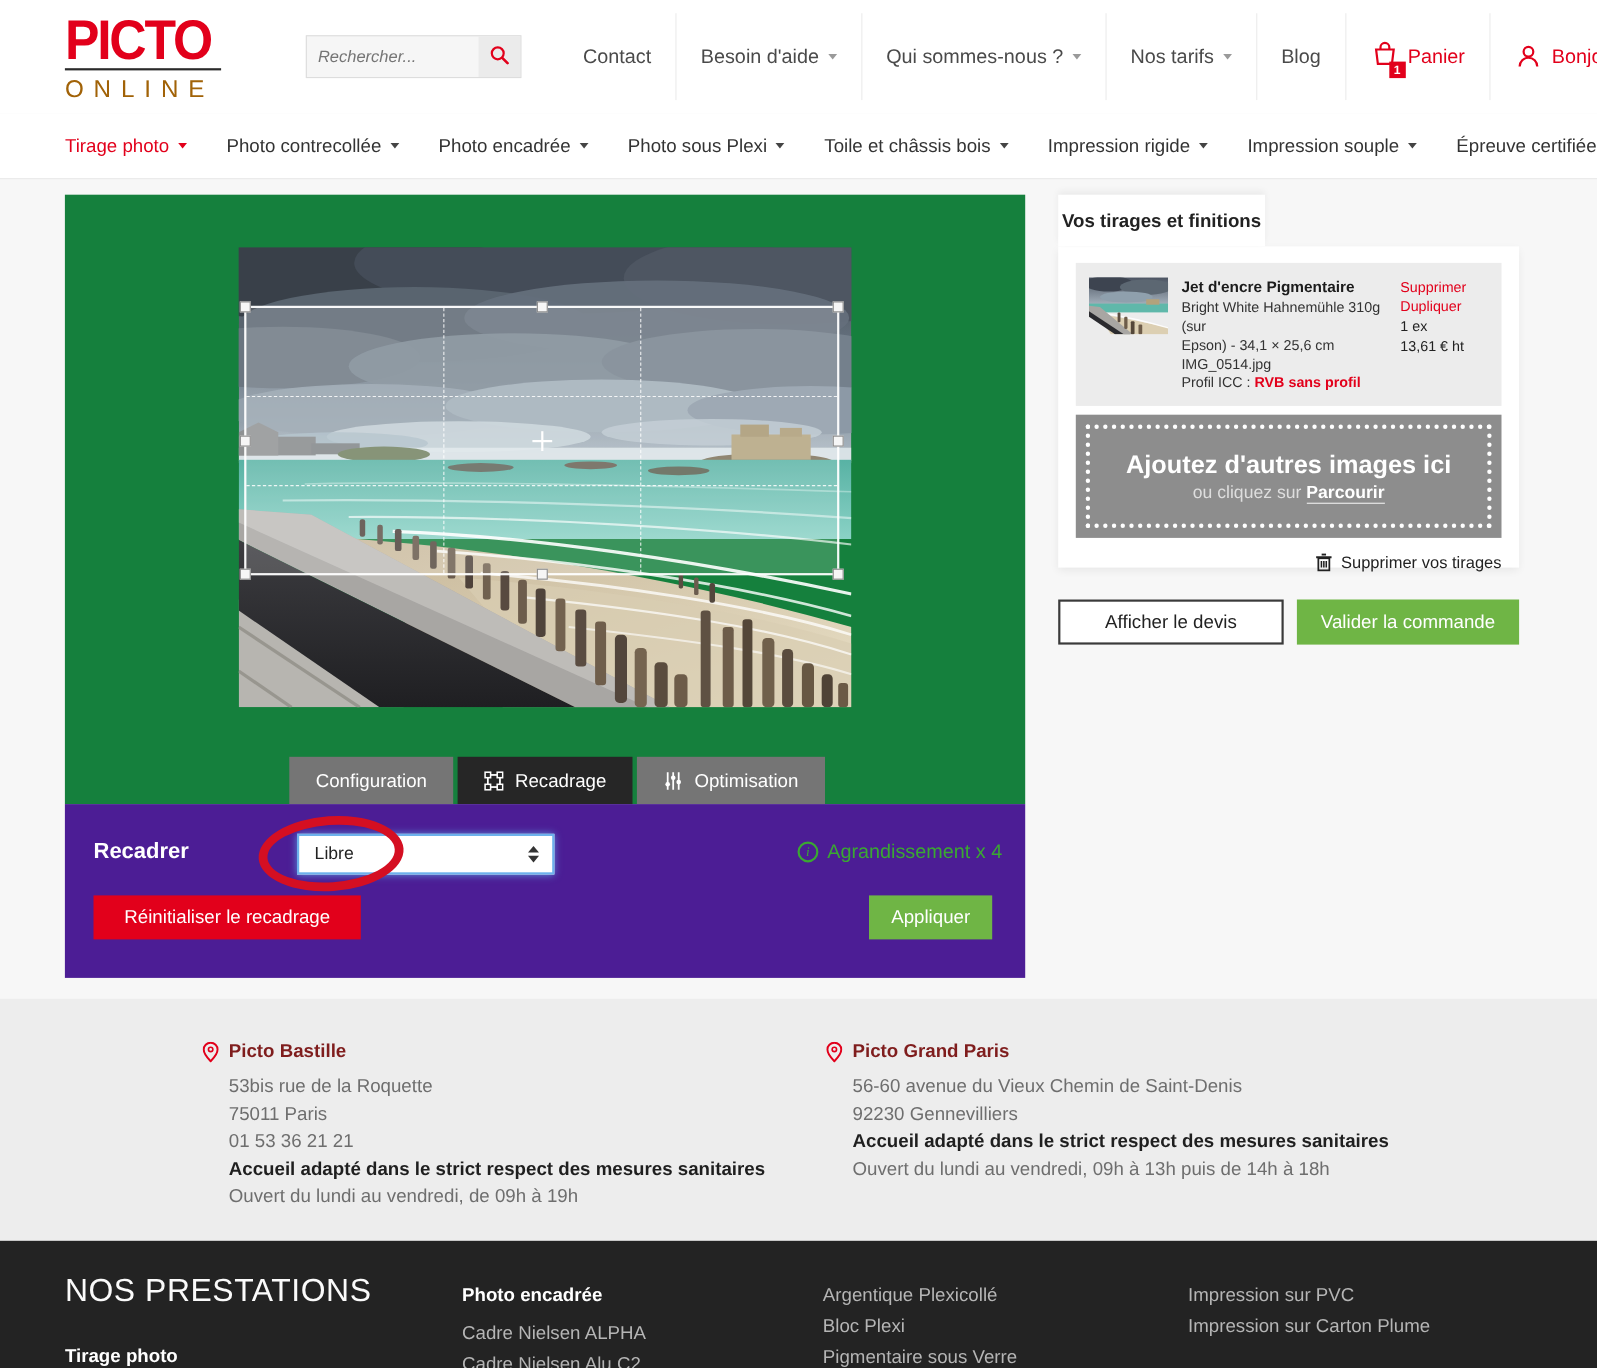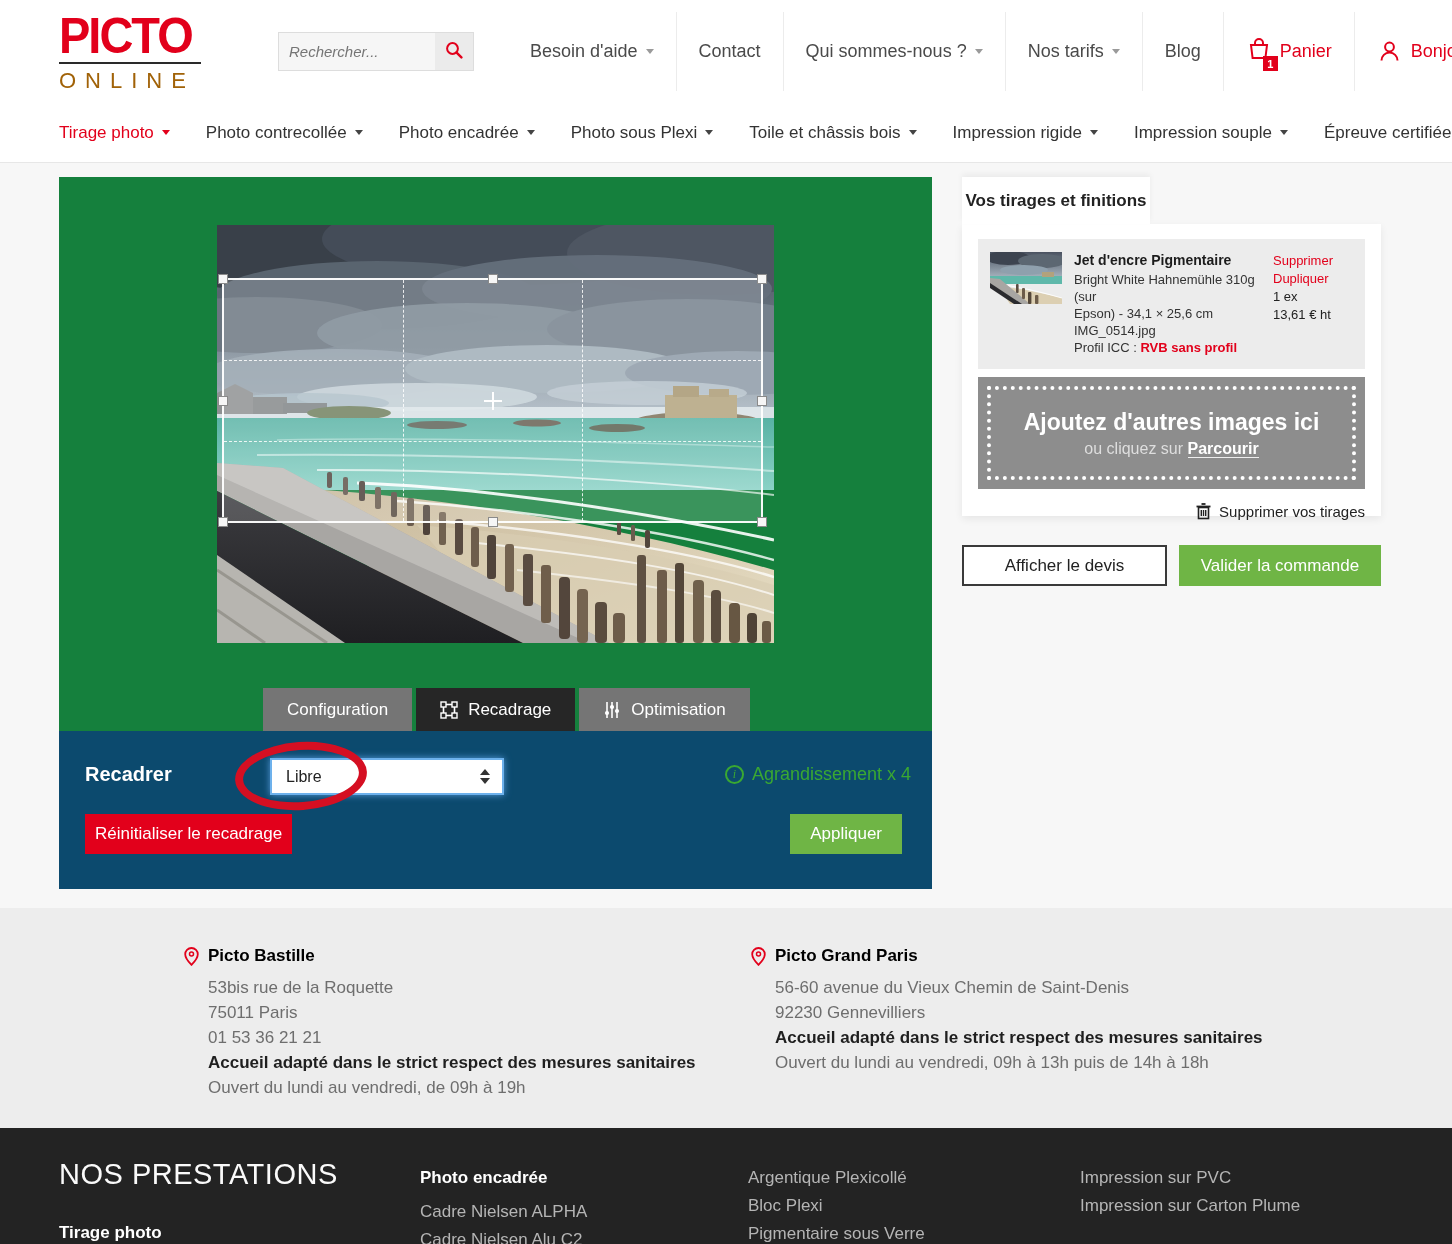--- a/index.html
+++ b/index.html
@@ -60,33 +60,33 @@
   .crosshair::before,.crosshair::after{ content:""; position:absolute; background:#fff; }
   .crosshair::before{ left:8px; top:0; width:2px; height:18px;}
   .crosshair::after{ top:8px; left:0; height:2px; width:18px;}
 
   
   .tabs { position:absolute; left:204px; bottom:0; display:flex; gap:4px; }
   .tab { height:43px; padding:0 24px; background:#757575; color:#fff; font-size:17px; display:flex; align-items:center; gap:10px; cursor:pointer; white-space:nowrap;}
   .tab.active { background:#262626; }
 
   
-  .controls { height:158px; background:#0c4a6e; position:relative; }
+  .controls { height:158px; background:#4c1d95; position:relative; }
   .ctl-label { position:absolute; left:26px; top:32px; color:#fff; font-size:20px; font-weight:700; }
   .selectbox { position:absolute; left:211px; top:27px; width:234px; height:37px; background:#fff;
     border:2px solid #6db1ec; box-shadow:0 0 7px rgba(90,160,230,.9); display:flex; align-items:center; cursor:pointer;}
   .selectbox .val { font-size:16px; color:#222; padding-left:14px; flex:1;}
   .updown { margin-right:12px; display:flex; flex-direction:column; gap:3px;}
   .updown i { width:0; height:0; border-left:5px solid transparent; border-right:5px solid transparent; display:block;}
   .updown .up { border-bottom:6px solid #333; }
   .updown .dn { border-top:6px solid #333; }
   .annotation { position:absolute; left:176px; top:11px; width:132px; height:68px; border:8px solid #d50f22; border-radius:50%; transform:rotate(-4deg); pointer-events:none; z-index:3;}
   .zoominfo { position:absolute; left:666px; top:33px; color:#3aa832; font-size:18px; display:flex; align-items:center; gap:8px;}
   .info-circ { width:19px; height:19px; border:2px solid #3aa832; border-radius:50%; display:inline-flex; align-items:center; justify-content:center; font-size:12px; font-style:italic; font-family:"Liberation Serif",serif; }
-  .btn-reset { position:absolute; left:26px; top:83px; height:40px; padding:0 10px; background:#e2001b; color:#fff; border:none; font-size:17px; cursor:pointer; font-family:"Liberation Sans",sans-serif;}
+  .btn-reset { position:absolute; left:26px; top:83px; height:40px; padding:0 28px; background:#e2001b; color:#fff; border:none; font-size:17px; cursor:pointer; font-family:"Liberation Sans",sans-serif;}
   .btn-apply { position:absolute; right:30px; top:83px; height:40px; padding:0 20px; background:#6fb545; color:#fff; border:none; font-size:17px; cursor:pointer; font-family:"Liberation Sans",sans-serif;}
 
   
   .panel { width:419px; }
   .panel-tab { width:188px; height:47px; background:#fff; display:flex; align-items:center; justify-content:center;
     font-size:17px; font-weight:700; color:#222; box-shadow:0 -3px 6px rgba(0,0,0,.05); position:relative; z-index:2;}
   .panel-body { background:#fff; padding:15px 16px 14px 16px; box-shadow:0 3px 8px rgba(0,0,0,.07); height:292px;}
   .item-card { background:#ececec; display:flex; padding:13px 12px; gap:12px; }
   .thumb { width:72px; height:52px; flex:0 0 72px; overflow:hidden;}
   .thumb svg { display:block; width:72px; height:52px;}
@@ -103,21 +103,21 @@
   .delete-all { margin-top:14px; display:flex; justify-content:flex-end; align-items:center; gap:8px; font-size:15px; color:#222; cursor:pointer;}
   .panel-buttons { margin-top:29px; display:flex; gap:12px; }
   .btn-quote { width:205px; height:41px; background:#fff; border:2px solid #3a3a3a; font-size:17px; color:#222; cursor:pointer; font-family:"Liberation Sans",sans-serif;}
   .btn-order { width:202px; height:41px; background:#6fb545; border:none; font-size:17px; color:#fff; cursor:pointer; font-family:"Liberation Sans",sans-serif;}
 
   
   .locations { height:220px; background:#ededed; position:relative; }
   .loc { position:absolute; top:38px; }
   .loc1 { left:208px; } .loc2 { left:775px; }
   .loc-pin { position:absolute; left:-24px; top:1px; }
-  .loc-name { color:#000000; font-size:17px; font-weight:700; margin-bottom:9px;}
+  .loc-name { color:#7f1d1d; font-size:17px; font-weight:700; margin-bottom:9px;}
   .loc-line { font-size:17px; color:#6e6e6e; line-height:25px;}
   .loc-notice { font-size:17px; color:#1f1f1f; font-weight:700; line-height:25px;}
 
   
   .darkfooter { height:116px; background:#232323; position:relative; overflow:hidden; }
   .nf-title { position:absolute; left:59px; top:30px; font-size:29px; color:#fafafa; letter-spacing:.5px; font-weight:500;}
   .nf-h { position:absolute; font-size:17px; font-weight:700; color:#fff; white-space:nowrap; cursor:pointer;}
   .nf-l { position:absolute; font-size:17px; color:#b5b5b5; white-space:nowrap; cursor:pointer;}
   .c1h { left:59px; top:95px; }
   .c2h { left:420px; top:40px; }
@@ -144,25 +144,25 @@
           <svg width="18" height="18" viewBox="0 0 18 18">
               <circle cx="7.5" cy="7.5" r="5.4" fill="none" stroke="#e2001b" stroke-width="2"></circle>
               <line x1="11.6" y1="11.6" x2="16.4" y2="16.4" stroke="#e2001b" stroke-width="2.4" stroke-linecap="round"></line>
             </svg>
         </span>
       </button>
     </div>
 
     <nav class="topnav">
       <a class="tn-item">
+          <span>Contact</span>
+        </a>
+      <a class="tn-item">
           <span>Besoin d'aide</span>
           <i class="caret"></i>
-        </a>
-      <a class="tn-item">
-          <span>Contact</span>
         </a>
       <a class="tn-item">
           <span>Qui sommes-nous ?</span>
           <i class="caret"></i>
         </a>
       <a class="tn-item">
           <span>Nos tarifs</span>
           <i class="caret"></i>
         </a>
       <a class="tn-item">

